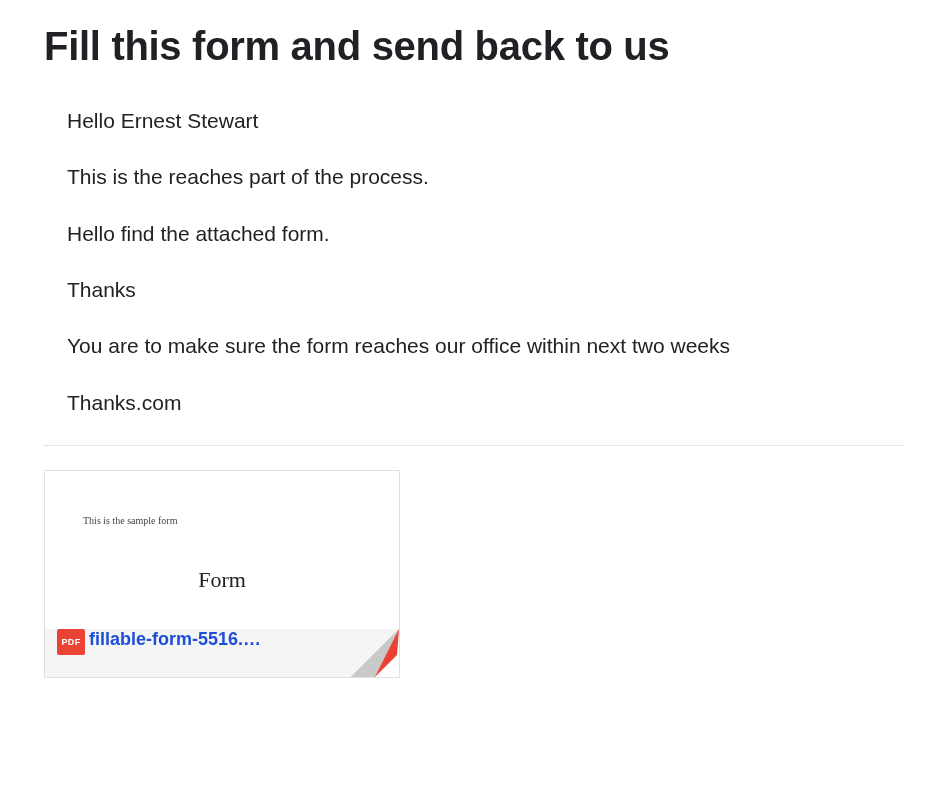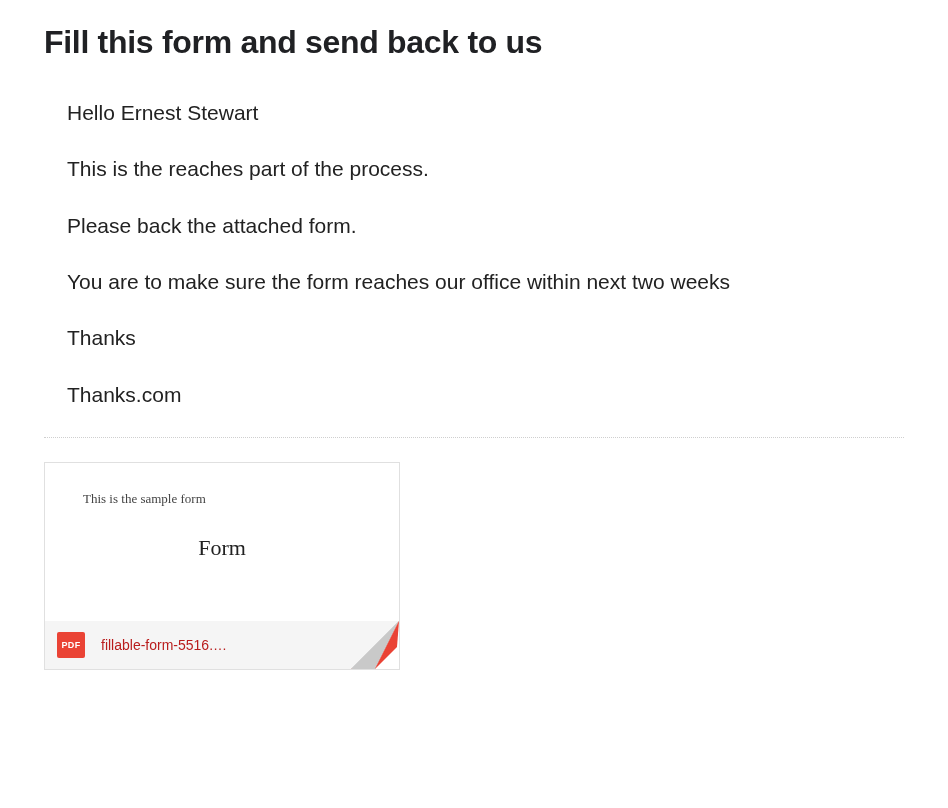--- a/index.html
+++ b/index.html
@@ -8,21 +8,21 @@
       box-sizing: border-box;
     }
     body {
       font-family: -apple-system, BlinkMacSystemFont, "Segoe UI", Helvetica, Arial, sans-serif;
       background: #ffffff;
       padding: 24px 44px;
       width: 948px;
       color: #222;
     }
     .subject {
-      font-size: 32px;
+      font-size: 40px;
       font-weight: 700;
       color: #202124;
       margin-bottom: 38px;
       letter-spacing: -0.3px;
     }
     .body-text p {
       font-size: 21px;
       color: #222;
       margin-bottom: 28px;
       line-height: 1.35;
@@ -44,65 +44,65 @@
       position: relative;
     }
     .attachment-preview {
       height: 158px;
       background: #ffffff;
       position: relative;
       overflow: hidden;
     }
     .preview-small {
       position: absolute;
-      top: 28px;
+      top: 44px;
       left: 38px;
-      font-size: 13px;
+      font-size: 10px;
       color: #444;
       font-family: Georgia, 'Times New Roman', serif;
     }
     .preview-title {
       position: absolute;
-      top: 72px;
+      top: 96px;
       left: 0;
       width: 100%;
       text-align: center;
       font-size: 22px;
       color: #222;
       font-family: Georgia, 'Times New Roman', serif;
     }
     .attachment-footer {
       height: 48px;
       background: #f5f5f5;
       display: flex;
-      align-items: center;
+      align-items: flex-start;
       padding: 0 12px;
-      gap: 16px;
+      gap: 4px;
       position: relative;
     }
     .pdf-badge {
       width: 28px;
       height: 26px;
       background: #ea4335;
       border-radius: 2px;
       display: flex;
       align-items: center;
       justify-content: center;
       flex-shrink: 0;
     }
     .pdf-badge span {
       color: #fff;
       font-size: 9px;
       font-weight: 700;
       letter-spacing: 0.3px;
     }
     .attachment-filename {
-      font-size: 14px;
-      font-weight: 400;
-      color: #b91c1c;
+      font-size: 18px;
+      font-weight: 700;
+      color: #1d4ed8;
       white-space: nowrap;
       overflow: hidden;
       text-overflow: ellipsis;
       flex: 1;
       padding-right: 50px;
     }
     .fold-corner {
       position: absolute;
       right: 0;
       bottom: 0;
@@ -112,23 +112,23 @@
     }
   </style>
 </head>
 <body>
 
 <h1 class="subject">Fill this form and send back to us</h1>
 
 <div class="body-text">
   <p>Hello Ernest Stewart</p>
   <p>This is the reaches part of the process.</p>
-  <p>Please back the attached form.</p>
+  <p>Hello find the attached form.</p>
+  <p>Thanks</p>
   <p>You are to make sure the form reaches our office within next two weeks</p>
-  <p>Thanks</p>
   <p>Thanks.com</p>
 </div>
 
 <hr class="divider">
 
 <div class="attachment-card">
   <div class="attachment-preview">
     <div class="preview-small">This is the sample form</div>
     <div class="preview-title">Form</div>
   </div>

